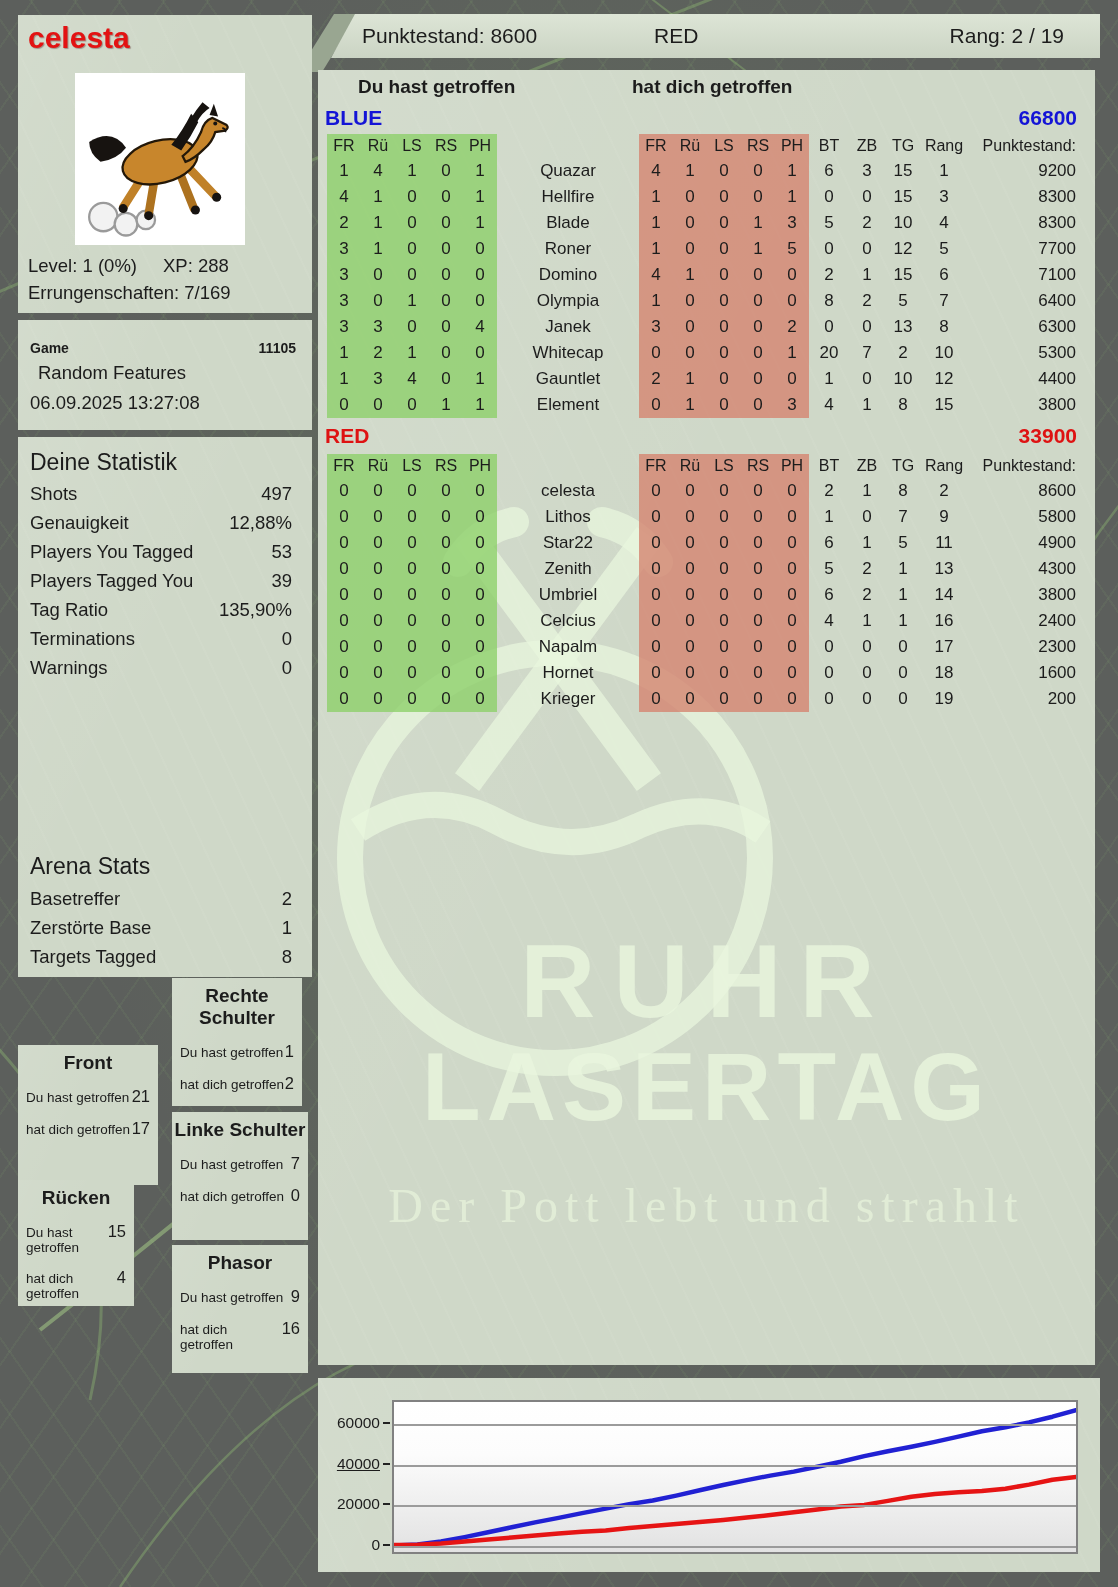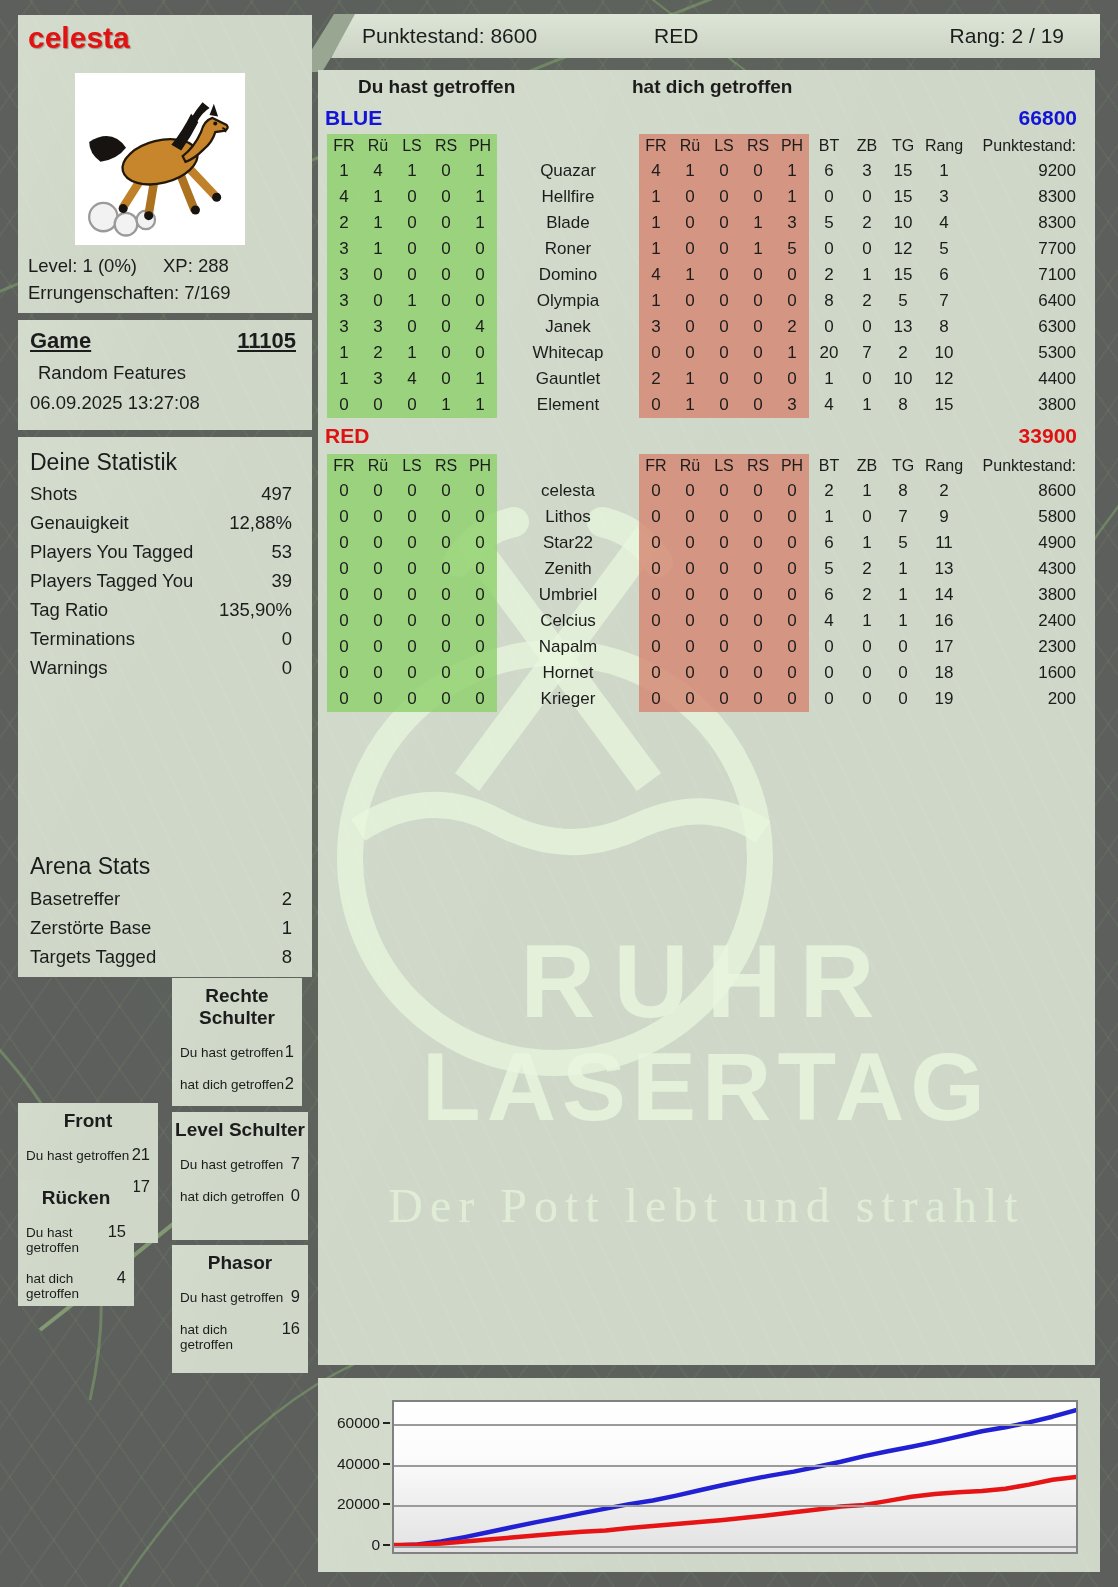--- a/index.html
+++ b/index.html
@@ -22,33 +22,33 @@
   }
   
   #player-card{left:18px;top:15px;width:294px;height:298px;}
   #player-name{position:absolute;left:10px;top:6px;font-size:30px;font-weight:bold;color:#e31212;text-shadow:1px 1px 1px rgba(60,0,0,.35);}
   #avatar-box{position:absolute;left:57px;top:58px;width:170px;height:172px;background:#fff;}
   #player-level-line{position:absolute;left:10px;top:240px;font-size:18.5px;}
   #player-level-line span{margin-right:26px;}
   #player-ach{position:absolute;left:10px;top:267px;font-size:18.5px;}
   #game-card{left:18px;top:320px;width:294px;height:110px;font-size:18.5px;}
   .g-row{position:absolute;left:12px;right:16px;display:flex;justify-content:space-between;}
-  #game-title-row{top:8px;font-weight:bold;font-size:22px;text-decoration:underline;}
+  #game-title-row{top:20px;font-weight:bold;font-size:14px;}
   #game-mode{position:absolute;left:20px;top:42px;}
   #game-date{position:absolute;left:12px;top:72px;}
   #stats-card{left:18px;top:437px;width:294px;height:540px;font-size:18.5px;}
   .card-title{position:absolute;left:12px;font-weight:normal;font-size:23px;}
   #stats-rows{position:absolute;left:12px;right:20px;top:42px;}
   .stat-row{display:flex;justify-content:space-between;height:29px;line-height:29px;}
   #arena-title{top:416px;}
   #arena-rows{position:absolute;left:12px;right:20px;top:447px;}
   
   .hitbox{position:absolute;z-index:2;background:linear-gradient(115deg, rgba(255,255,255,0.08), transparent 45%),#cfd8c8;}
   #hb-rechte{left:172px;top:978px;width:130px;height:128px;}
-  #hb-front {left:18px; top:1103px;width:140px;height:140px;}
+  #hb-front {left:18px; top:1045px;width:140px;height:140px;}
   #hb-linke {left:172px;top:1112px;width:136px;height:128px;}
   #hb-ruecken{left:18px;top:1180px;width:116px;height:126px;}
   #hb-phasor{left:172px;top:1245px;width:136px;height:128px;}
   .bx-title{text-align:center;font-weight:bold;font-size:19px;padding-top:7px;}
   .bx-row{display:flex;justify-content:space-between;align-items:baseline;padding:0 8px 0 8px;margin-top:13px;}
   .bx-label{font-size:13.5px;}
   .bx-value{font-size:16.5px;}
   #address-card{left:14px;top:1378px;width:296px;height:194px;}
   #address-card .addr-line{position:absolute;left:16px;font-size:20.5px;}
   
@@ -235,21 +235,21 @@
     <div class="bx-row">
         <span class="bx-label">Du hast getroffen</span>
         <span class="bx-value">21</span>
       </div>
     <div class="bx-row">
         <span class="bx-label">hat dich getroffen</span>
         <span class="bx-value">17</span>
       </div>
   </div>
   <div class="hitbox" id="hb-linke">
-    <div class="bx-title">Level Schulter</div>
+    <div class="bx-title">Linke Schulter</div>
     <div class="bx-row">
         <span class="bx-label">Du hast getroffen</span>
         <span class="bx-value">7</span>
       </div>
     <div class="bx-row">
         <span class="bx-label">hat dich getroffen</span>
         <span class="bx-value">0</span>
       </div>
   </div>
   <div class="hitbox" id="hb-ruecken">
@@ -704,19 +704,19 @@
         </svg>
     <div class="gridline" style="top: 144px;"></div>
         <div class="gridline" style="top: 103.333px;"></div>
         <div class="gridline" style="top: 62.6667px;"></div>
         <div class="gridline" style="top: 22px;"></div>
       </div>
   <div class="ytick-label" style="left: 4px; top: 159px;">0</div>
       <div class="ytick-mark" style="left: 65px; top: 166px;"></div>
       <div class="ytick-label" style="left: 4px; top: 118.333px;">20000</div>
       <div class="ytick-mark" style="left: 65px; top: 125.333px;"></div>
-      <div class="ytick-label" style="left: 4px; top: 77.6667px;">40000</div>
+      <div class="ytick-label" style="left: 4px; top: 77.6667px; text-decoration: underline;">40000</div>
       <div class="ytick-mark" style="left: 65px; top: 84.6667px;"></div>
       <div class="ytick-label" style="left: 4px; top: 37px;">60000</div>
       <div class="ytick-mark" style="left: 65px; top: 44px;"></div>
     </div>
 
 </div>
 
 </body></html>

